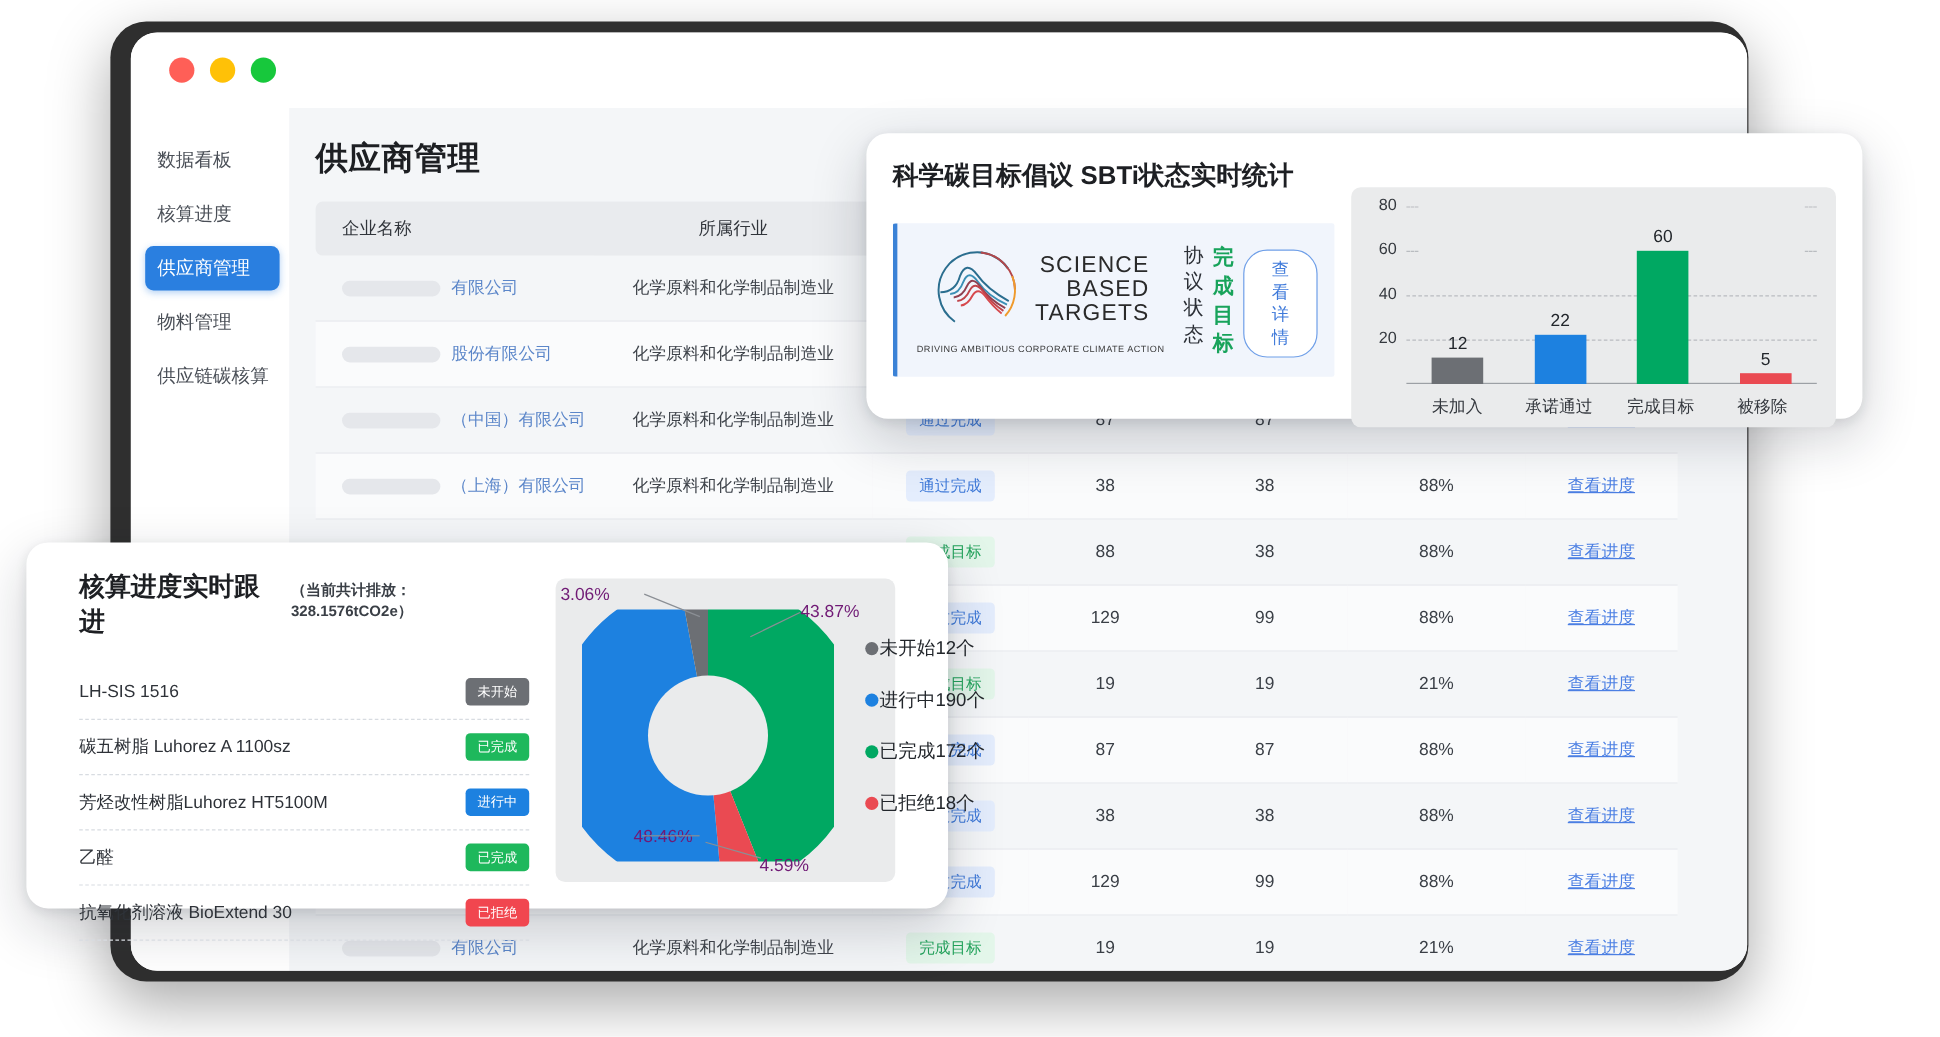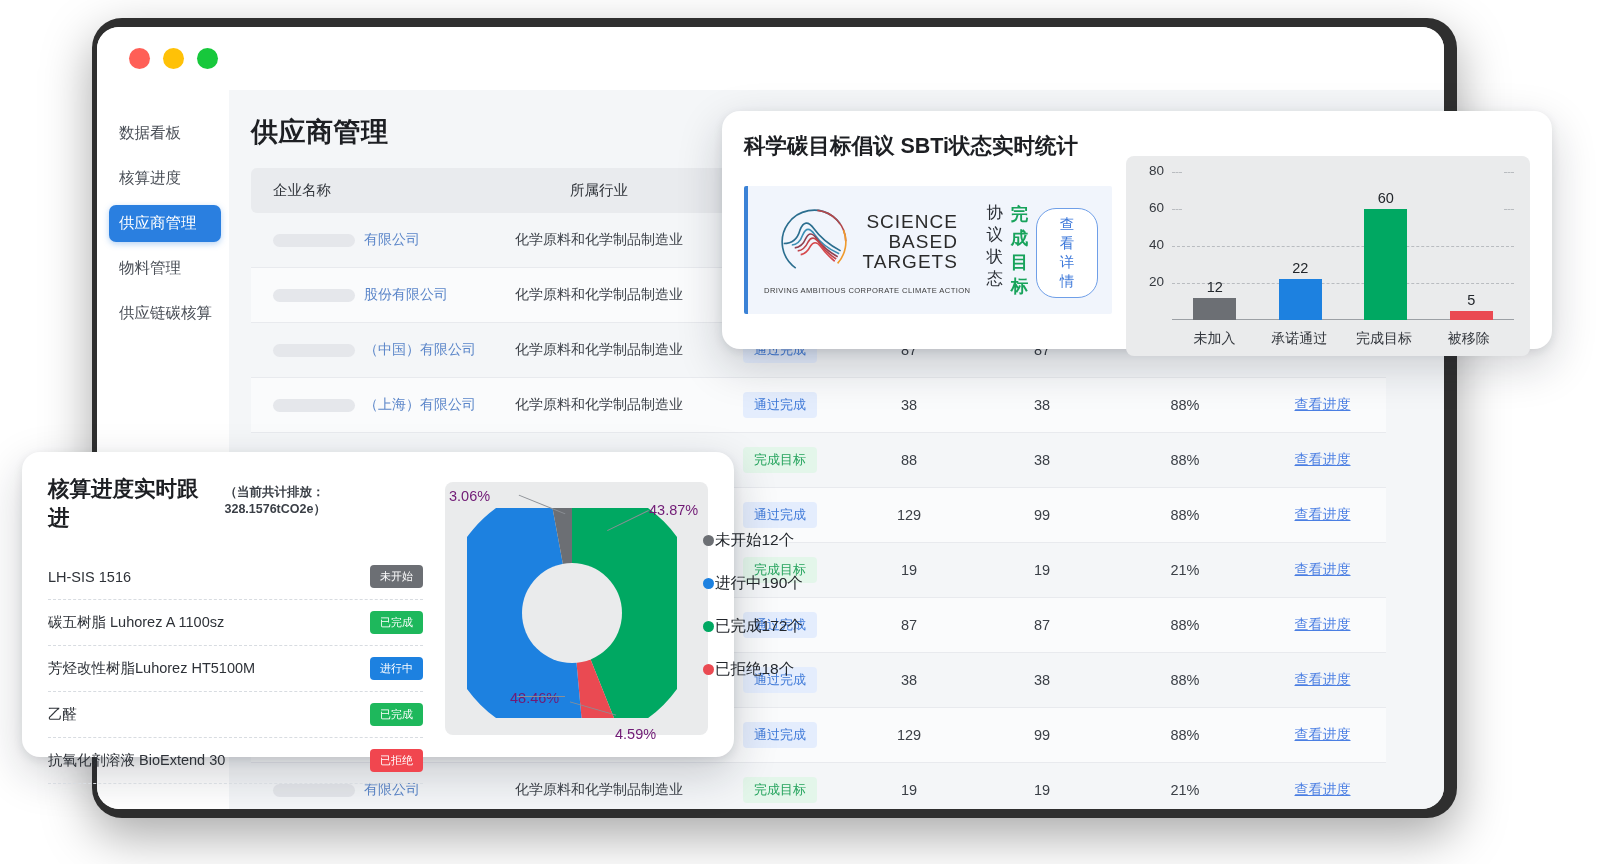--- a/index.html
+++ b/index.html
@@ -15,21 +15,21 @@
   .window-frame {
     position: absolute;
     left: 92px; top: 18px;
     width: 1365px; height: 800px;
     background: #2f2f2f;
     border-radius: 30px;
     box-shadow: 0 18px 50px rgba(0,0,0,.34);
   }
   .window-inner {
     position: absolute;
-    left: 5px; top: 9px;
+    left: 17px; top: 9px;
     width: 1347px; height: 782px;
     background: #ffffff;
     border-radius: 22px;
     overflow: hidden;
   }
   .titlebar {
     position: absolute; left: 0; top: 0;
     width: 100%; height: 63px;
     background: #ffffff;
     display: flex; align-items: center;
@@ -182,22 +182,22 @@
   .bc-bars { position: absolute; left: 46px; right: 16px; bottom: 36px; height: 148px; display: flex; align-items: flex-end; }
   .bc-col { flex: 1 1 0; display: flex; flex-direction: column; align-items: center; justify-content: flex-end; height: 100%; position: relative; }
   .bc-bar { width: 50%; }
   .bc-val { font-size: 14.5px; color: #22262b; margin-bottom: 3px; }
   .bc-xlabels { position: absolute; left: 46px; right: 19px; bottom: 8px; display: flex; }
   .bc-xlabel { flex: 1 1 0; text-align: center; font-size: 14px; color: #33373d; }
 
   
   #progress-card {
     left: 22px; top: 452px;
-    width: 712px; height: 305px;
-    padding: 22px 26px;
+    width: 768px; height: 305px;
+    padding: 22px 44px;
     display: flex;
   }
   .pc-left { width: 375px; }
   .pc-title-row { display: flex; align-items: baseline; gap: 7px; }
   .pc-title { font-size: 21.5px; font-weight: 700; color: #1d1f23; }
   .pc-sub { font-size: 12.5px; font-weight: 700; color: #3a3f46; }
   .pc-list { margin-top: 22px; }
   .pc-item {
     display: flex; align-items: center; justify-content: space-between;
     padding: 11px 0;
@@ -561,21 +561,21 @@
             <circle cx="21" cy="21" r="15.9155" fill="none" stroke="#6c6f74" stroke-width="20" stroke-dasharray="3.0600010941463514 100.00003575641671" stroke-dashoffset="-96.92003465511905" transform="rotate(-90 21 21)"></circle>
           </svg>
         <div class="donut-hole"></div>
       </div>
       <div class="pct" style="left:4px;  top:6px;">3.06%</div>
       <div class="leader" style="left:72px; top:22px; width:50px; transform:rotate(22deg);"></div>
       <div class="pct" style="left:204px;top:20px;">43.87%</div>
       <div class="leader" style="left:160px;top:38px; width:46px; transform:rotate(-26deg);"></div>
       <div class="pct" style="left:17px;  top:208px;margin-left:48px;">48.46%</div>
       <div class="leader" style="left:72px; top:214px; width:48px;"></div>
-      <div class="pct" style="left:170px;top:244px;">4.59%</div>
+      <div class="pct" style="left:170px;top:232px;">4.59%</div>
       <div class="leader" style="left:124px;top:226px; width:48px; transform:rotate(16deg);"></div>
 
       <div class="legend" id="donutlegend">
           <div class="leg-item">
             <span class="leg-dot" style="background:#6c6f74"></span>
             <span class="leg-txt">未开始12个</span>
           </div>
           <div class="leg-item">
             <span class="leg-dot" style="background:#1d81e0"></span>
             <span class="leg-txt">进行中190个</span>

